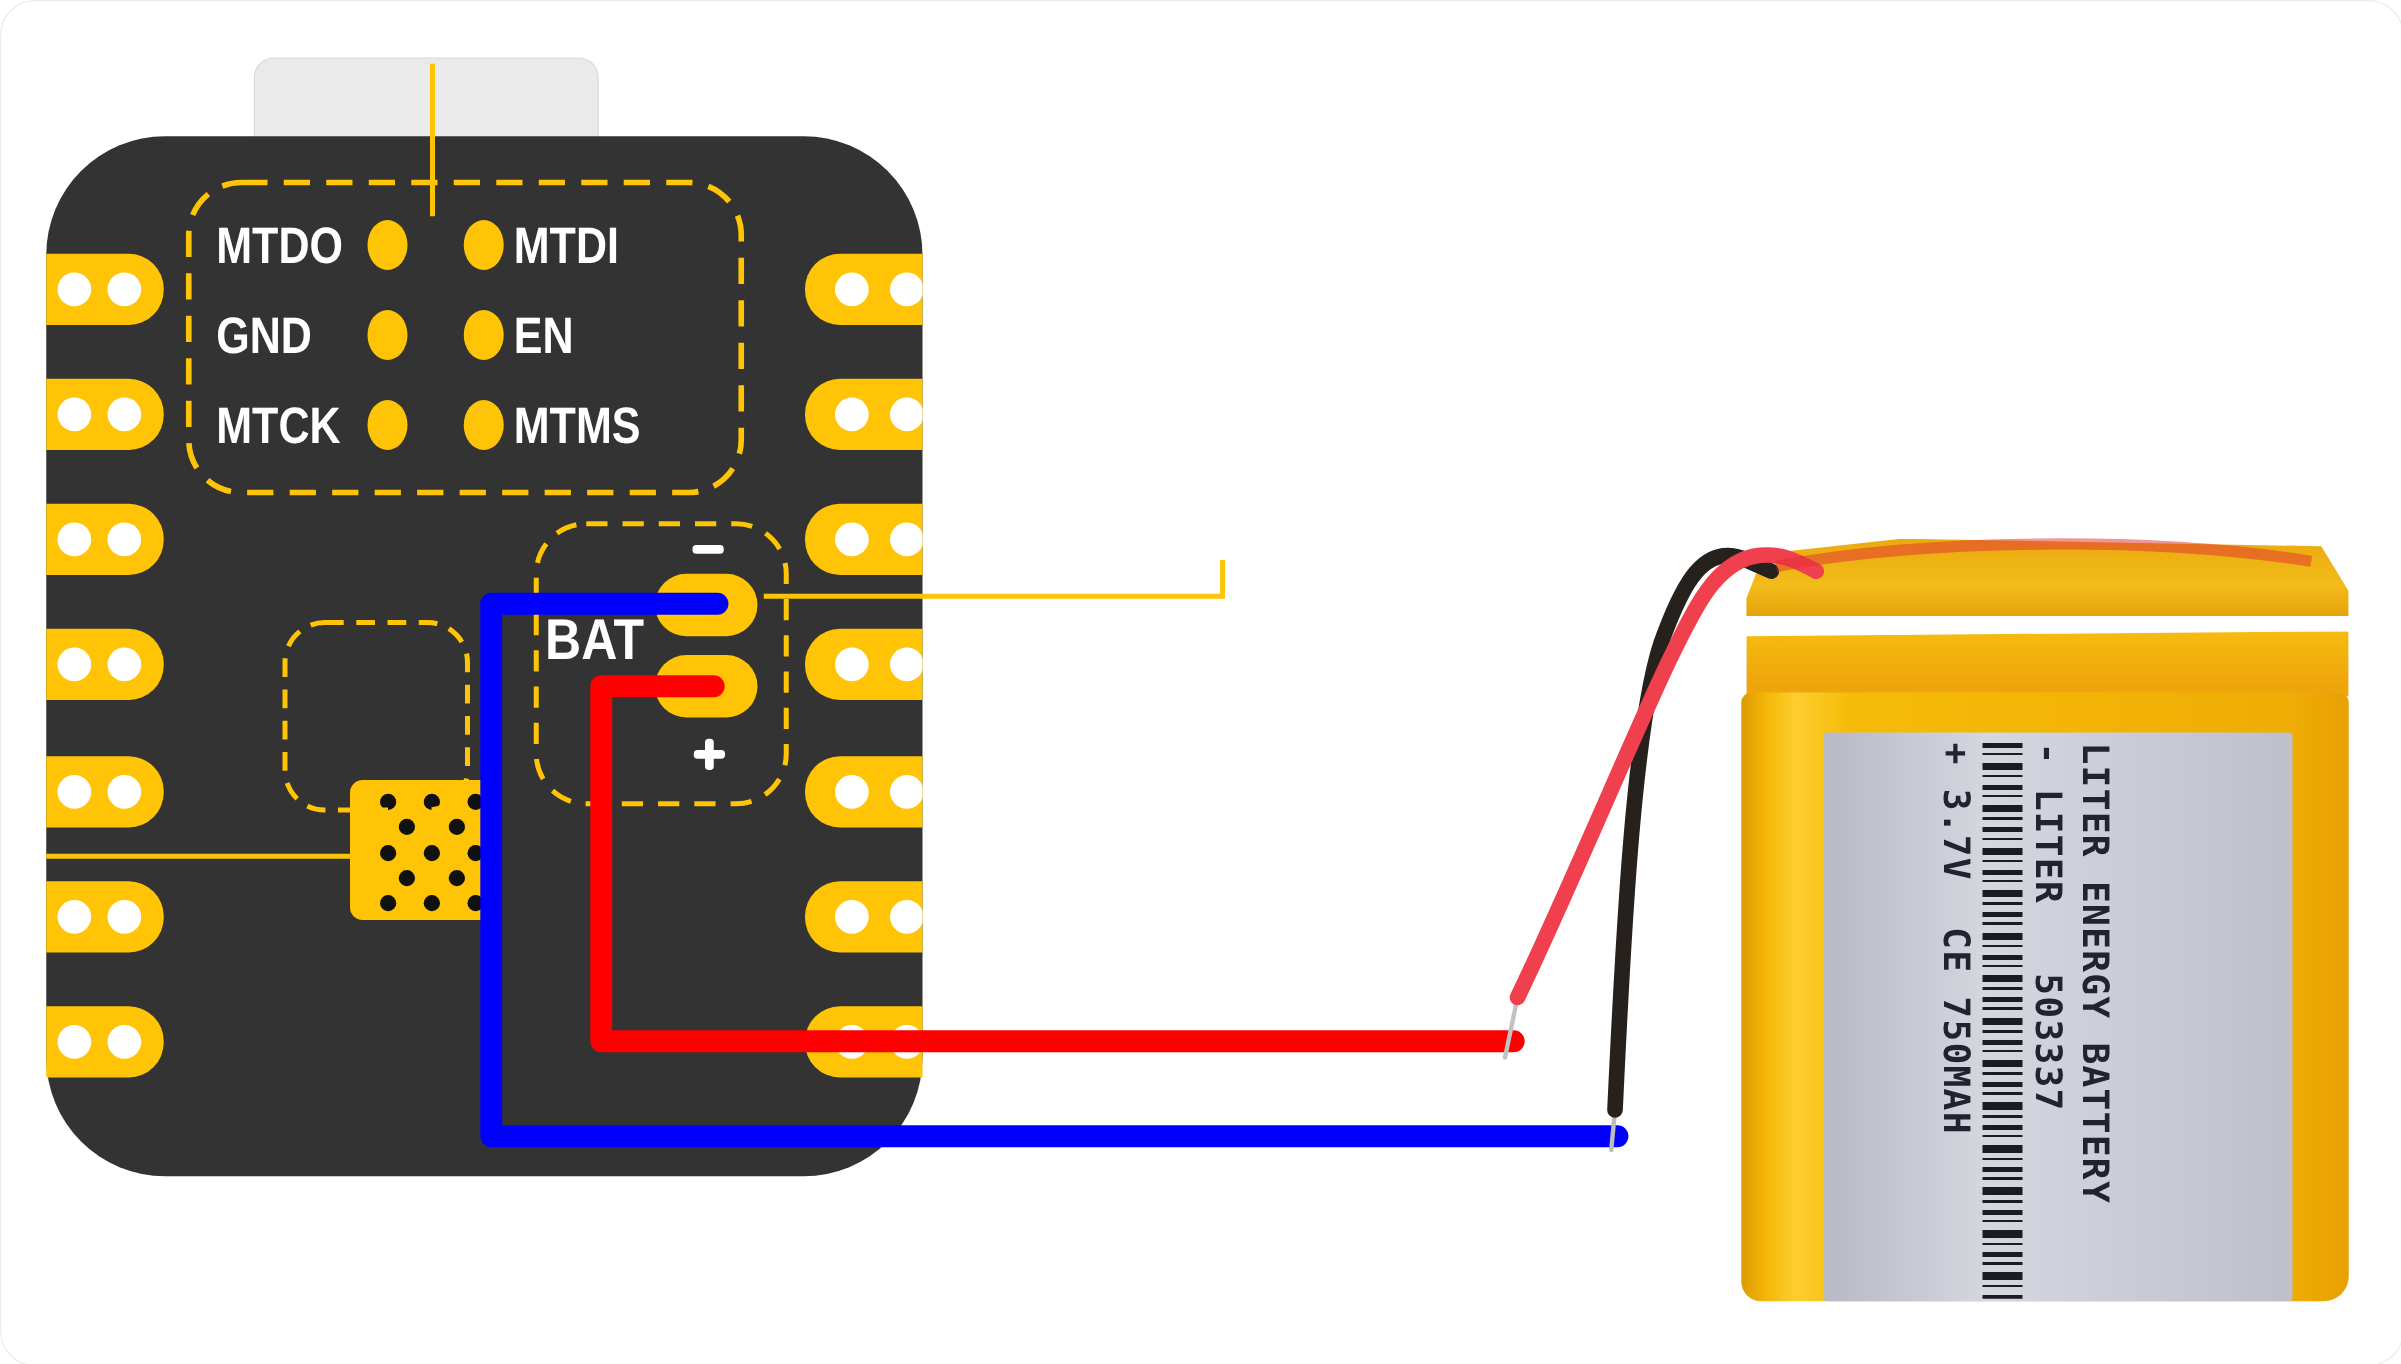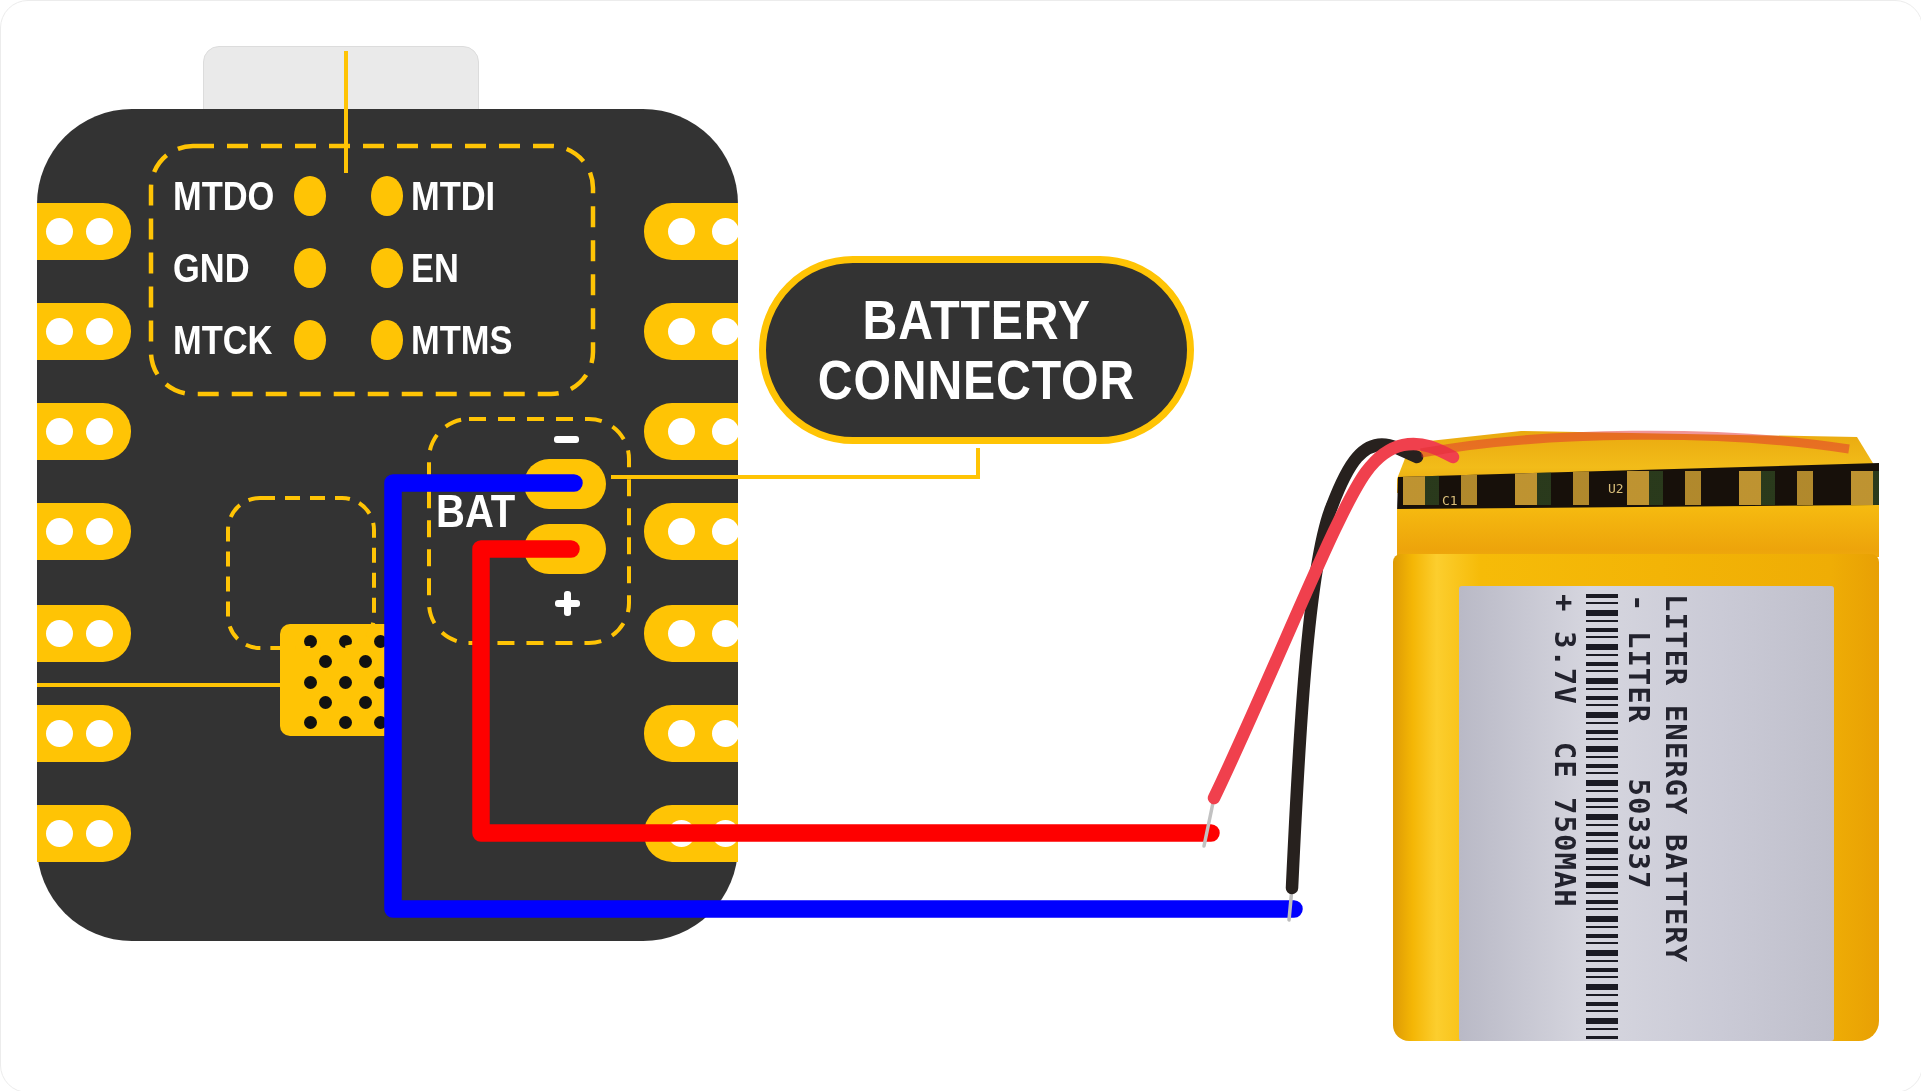--- a/index.html
+++ b/index.html
@@ -173,43 +173,34 @@
     <rect x="428" y="418" width="200" height="224" rx="40" fill="none" stroke="#FFC405" stroke-width="4" stroke-dasharray="17 12"></rect>
     <rect x="227" y="497" width="146" height="150" rx="32" fill="none" stroke="#FFC405" stroke-width="4" stroke-dasharray="15 10"></rect>
     <path d="M 298 625 L 298 684 L 36 684" fill="none" stroke="#FFC405" stroke-width="4"></path>
     <path d="M 610 476 L 977 476 L 977 447" fill="none" stroke="#FFC405" stroke-width="4"></path>
     <path d="M 573 482 L 392 482 L 392 908 L 1293 908" fill="none" stroke="#0000FE" stroke-width="17.5" stroke-linecap="round" stroke-linejoin="round"></path>
     <path d="M 570 548 L 480 548 L 480 832 L 1210 832" fill="none" stroke="#FE0000" stroke-width="17.5" stroke-linecap="round" stroke-linejoin="round"></path>
   </svg>
 
   <div class="abs bat-wrap">
     <div class="abs tape-top"></div>
-    <div class="abs pcb">
-      <div class="pcb-pads"></div>
-      <div class="pcb-ref" style="left:45px;top:32px">C1</div>
-      <div class="pcb-ref" style="left:211px;top:20px">U2</div>
-    </div>
     <div class="abs orange-band"></div>
     <div class="abs bat-body"></div>
     <div class="abs bat-label-plate">
       <div class="label-rot">
         <div class="lab-line">LITER ENERGY BATTERY</div>
         <div class="lab-line">- LITER   503337</div>
         <div class="barcode"></div>
         <div class="lab-line">+ 3.7V  CE 750MAH</div>
       </div>
     </div>
   </div>
 
   <svg width="1921" height="1091" viewBox="0 0 1921 1091">
     <path d="M 1291 887 L 1288 919" stroke="#BDBDBD" stroke-width="3.5" stroke-linecap="round"></path>
     <path d="M 1213 797 L 1203 845" stroke="#C2C2C2" stroke-width="3.5" stroke-linecap="round"></path>
     <path d="M 1291 887 C 1297 760 1306 565 1331 505 C 1345 468 1362 432 1396 447 L 1416 456" fill="none" stroke="#27211E" stroke-width="12.5" stroke-linecap="round"></path>
     <path d="M 1213 797 C 1252 716 1308 582 1334 528 C 1354 487 1370 451 1402 444 C 1422 440 1437 448 1452 456" fill="none" stroke="#F0404D" stroke-width="12.5" stroke-linecap="round"></path>
     <path d="M 1420 452 C 1540 430 1720 428 1848 448" fill="none" stroke="rgba(225,45,50,0.5)" stroke-width="9"></path>
   </svg>
 
-  <div class="abs callout">
-    <div>BATTERY</div>
-    <div>CONNECTOR</div>
-  </div>
 
 </div>
 
 </body></html>

